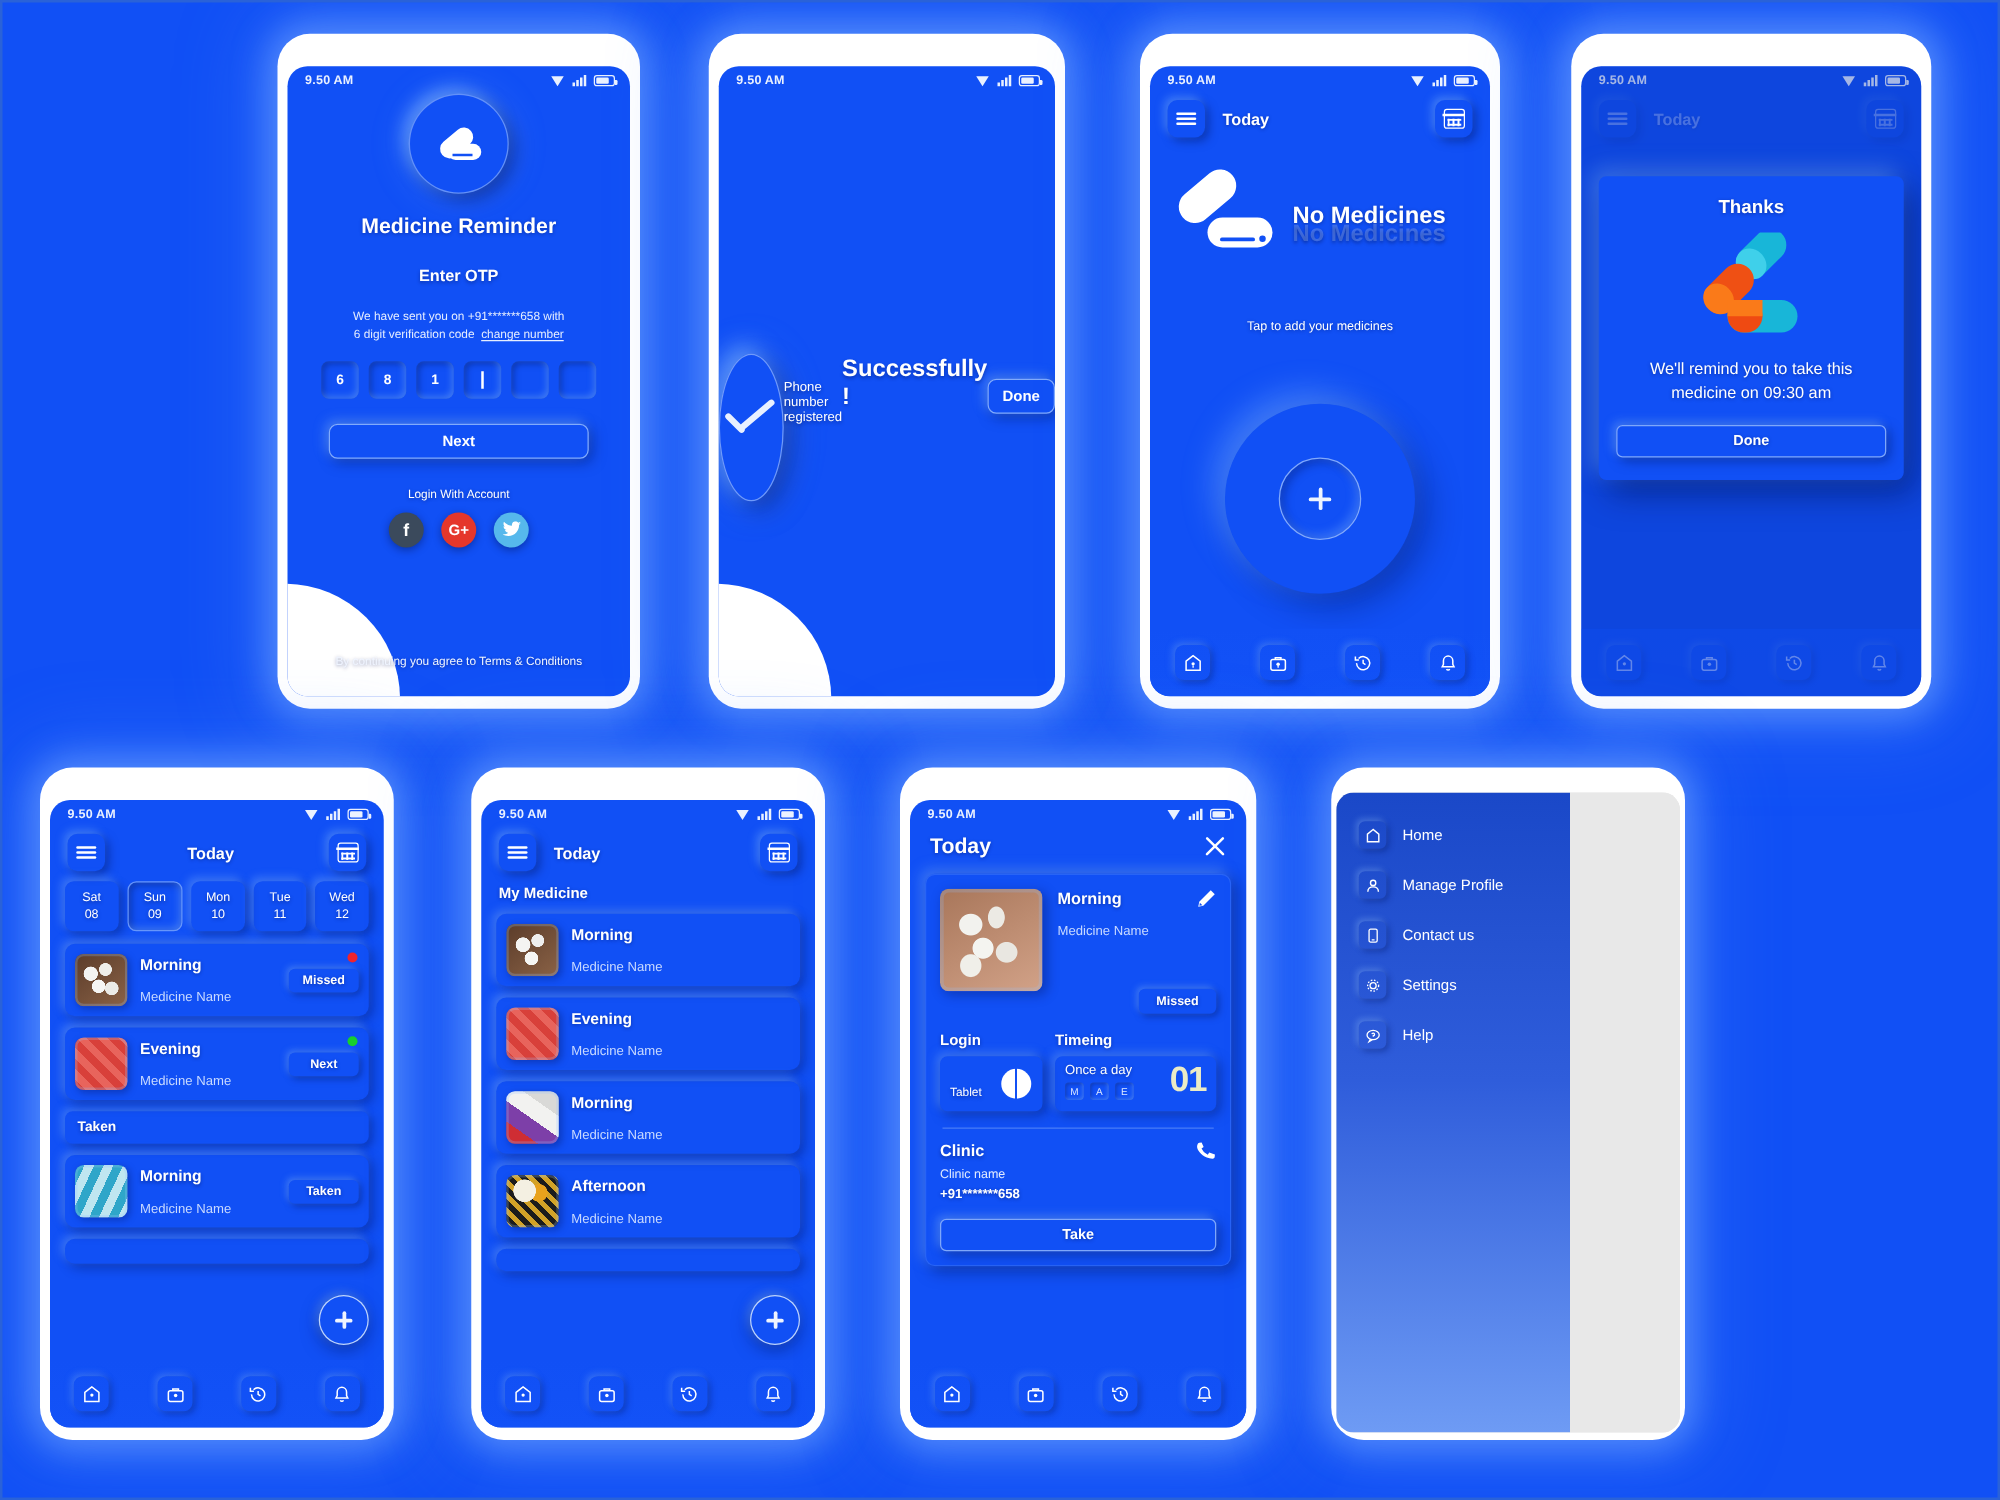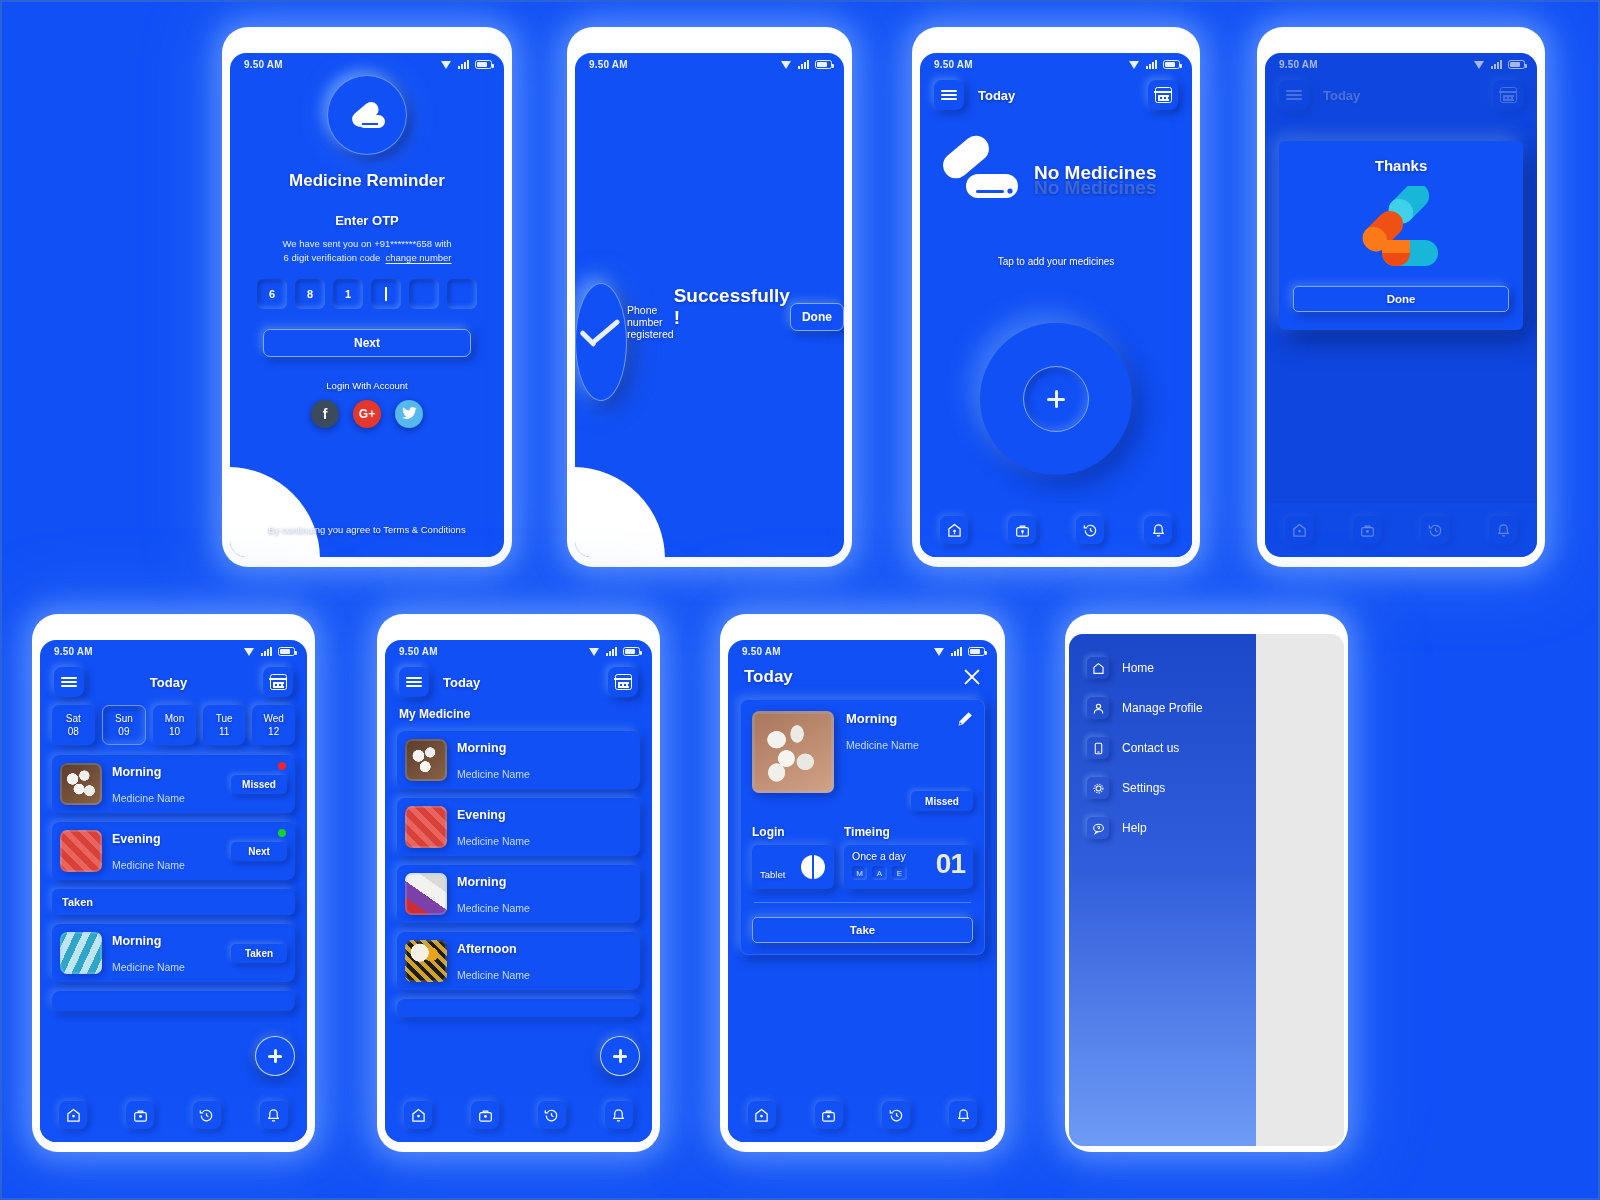--- a/index.html
+++ b/index.html
@@ -52,21 +52,21 @@
   .s1 { position:absolute; inset:0; display:flex; flex-direction:column; align-items:center; }
   .logo-ring {
     margin-top:22px; width:80px; height:80px; border-radius:50%;
     background:#1150f5; display:flex; align-items:center; justify-content:center;
     box-shadow: -5px -5px 12px rgba(125,180,255,.55), 5px 5px 14px rgba(4,26,110,.55),
                 0 0 26px 4px rgba(130,180,255,.28);
     border:1px solid rgba(200,225,255,.45);
   }
   .app-title{ margin-top:16px; font-size:17px; font-weight:bold; }
   .sec-title{ margin-top:22px; font-size:13px; font-weight:bold; }
-  .sub { margin-top:9px; font-size:9.5px; text-align:right; line-height:1.45; color:#e6eeff; }
+  .sub { margin-top:19px; font-size:9.5px; text-align:center; line-height:1.45; color:#e6eeff; }
   .sub u{ text-underline-offset:2px;}
   .otp-row{ margin-top:14px; display:flex; gap:8px;}
   .otp-box{ width:30px; height:30px; border-radius:6px;
     display:flex;align-items:center;justify-content:center;
     color:#fff;font-size:11px;font-weight:bold;
     box-shadow: inset -2px -2px 5px rgba(125,180,255,.42), inset 2px 2px 5px rgba(4,26,110,.5);}
   .caret{ width:1.5px; height:14px; background:#fff; }
   .btn-pill{
     margin-top:20px; width:208px; height:28px; border-radius:7px;
     display:flex;align-items:center;justify-content:center;
@@ -455,20 +455,21 @@
             <rect x="40" y="4" width="46" height="26" rx="13" transform="rotate(-45 63 17)" fill="#18b6d8"></rect>
             <rect x="40" y="4" width="23" height="26" rx="13" transform="rotate(-45 63 17)" fill="#3fd0ea"></rect>
             <rect x="14" y="32" width="46" height="26" rx="13" transform="rotate(-45 37 45)" fill="#ef5014"></rect>
             <rect x="14" y="32" width="23" height="26" rx="13" transform="rotate(-45 37 45)" fill="#fa7a19"></rect>
             <rect x="36" y="54" width="56" height="26" rx="13" fill="#18b6d8"></rect>
             <rect x="36" y="54" width="28" height="26" rx="13" fill="#ef4a12"></rect>
             <rect x="36" y="54" width="28" height="13" rx="13 13 0 0" fill="#fa7a19"></rect>
           </g>
         </svg>
       </div>
+      <div class="dlg-txt soft-txt">We'll remind you to take this medicine on 09:30 am</div>
       <div class="dlg-btn soft-txt">Done</div>
     </div>
     <div class="botnav" style="opacity:.35;">
       <div class="nbtn">
             <svg width="15" height="15" viewBox="0 0 16 16" fill="none" stroke="#fff" stroke-width="1.3">
               <path d="M8 1.6 2 6.3V14h12V6.3L8 1.6Z"></path>
               <circle cx="8" cy="8.6" r="1.4" fill="#fff" stroke="none"></circle>
             </svg>
           </div>
       <div class="nbtn">
@@ -756,20 +757,32 @@
           <div class="ttl2 soft-txt">Once a day</div>
           <div class="mae">
             <span>M</span>
             <span>A</span>
             <span>E</span>
           </div>
           <div class="bignum">01</div>
         </div>
       </div>
       <div class="divider"></div>
+      <div class="clinic-row">
+        <div class="c1">
+          <div class="clinic-t soft-txt">Clinic</div>
+          <div class="clinic-n">Clinic name</div>
+          <div class="clinic-p soft-txt">+91*******658</div>
+        </div>
+        <div>
+          <svg width="17" height="17" viewBox="0 0 16 16">
+                <path fill="#fff" d="M3.2 1.2 5 1l1.5 3.3-1.6 1.1a9 9 0 0 0 4.7 4.7l1.1-1.6L15 10l-.2 1.8c-.1.8-.9 1.4-1.7 1.3C6.9 12.5 3.5 9.1 2 6 1.6 4.8 1.3 3.6 1.9 2.4c.3-.6.7-1.1 1.3-1.2Z"></path>
+              </svg>
+        </div>
+      </div>
       <div class="take-btn soft-txt">Take</div>
     </div>
     <div class="botnav">
       <div class="nbtn">
             <svg width="15" height="15" viewBox="0 0 16 16" fill="none" stroke="#fff" stroke-width="1.3">
               <path d="M8 1.6 2 6.3V14h12V6.3L8 1.6Z"></path>
               <circle cx="8" cy="8.6" r="1.4" fill="#fff" stroke="none"></circle>
             </svg>
           </div>
       <div class="nbtn">

